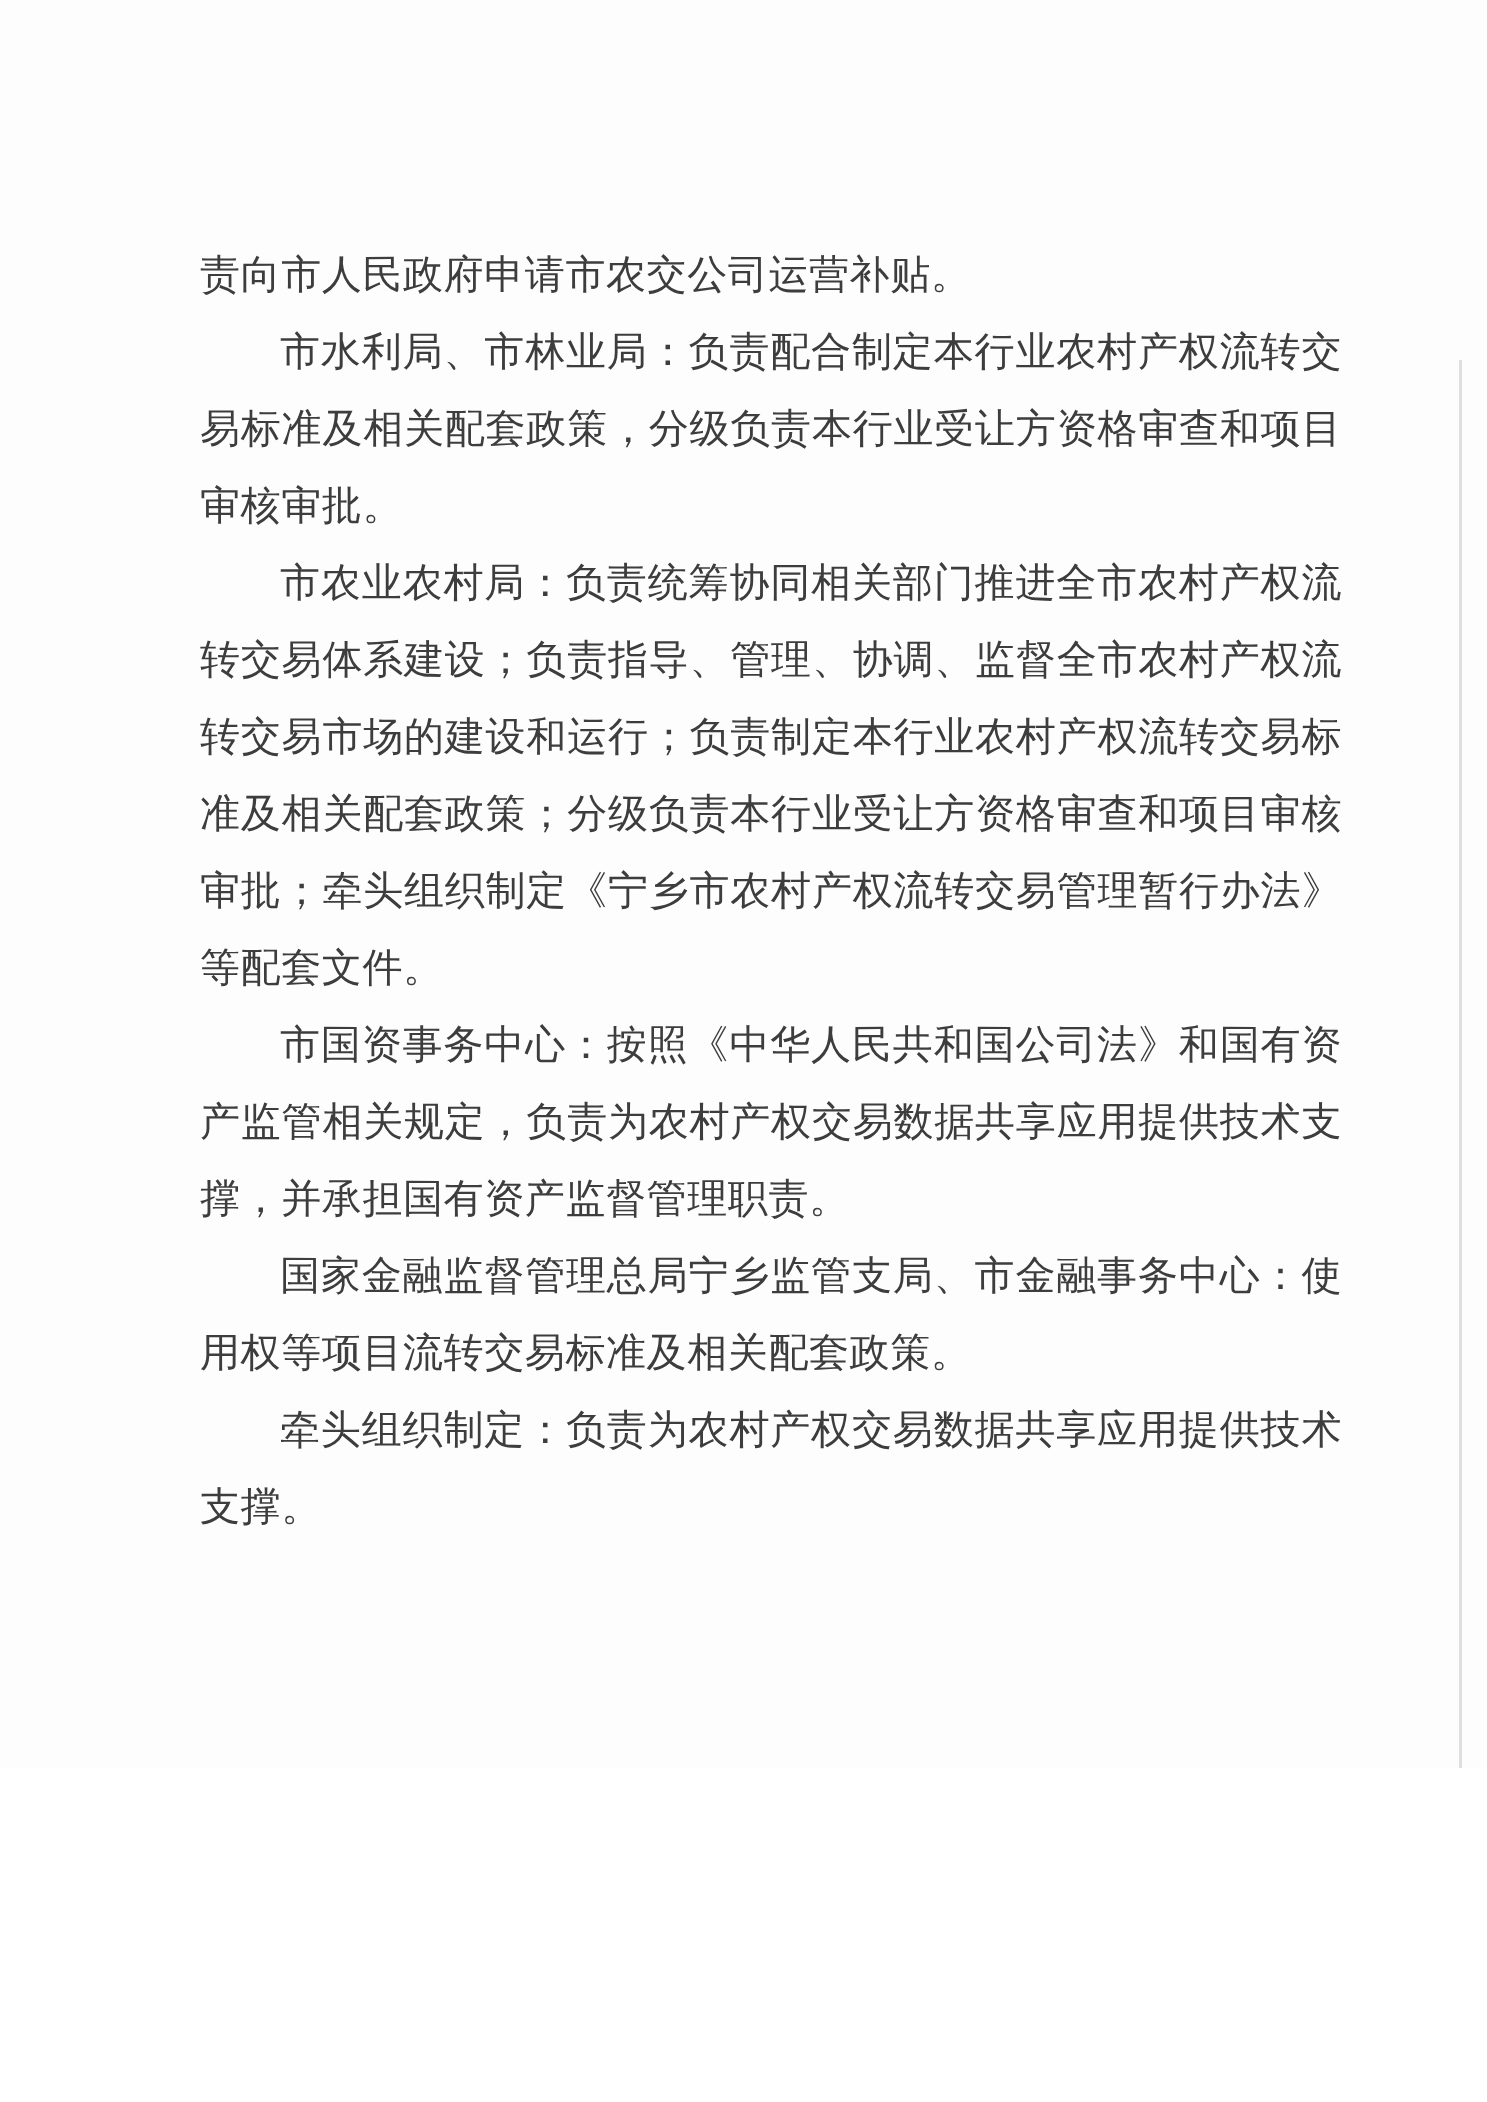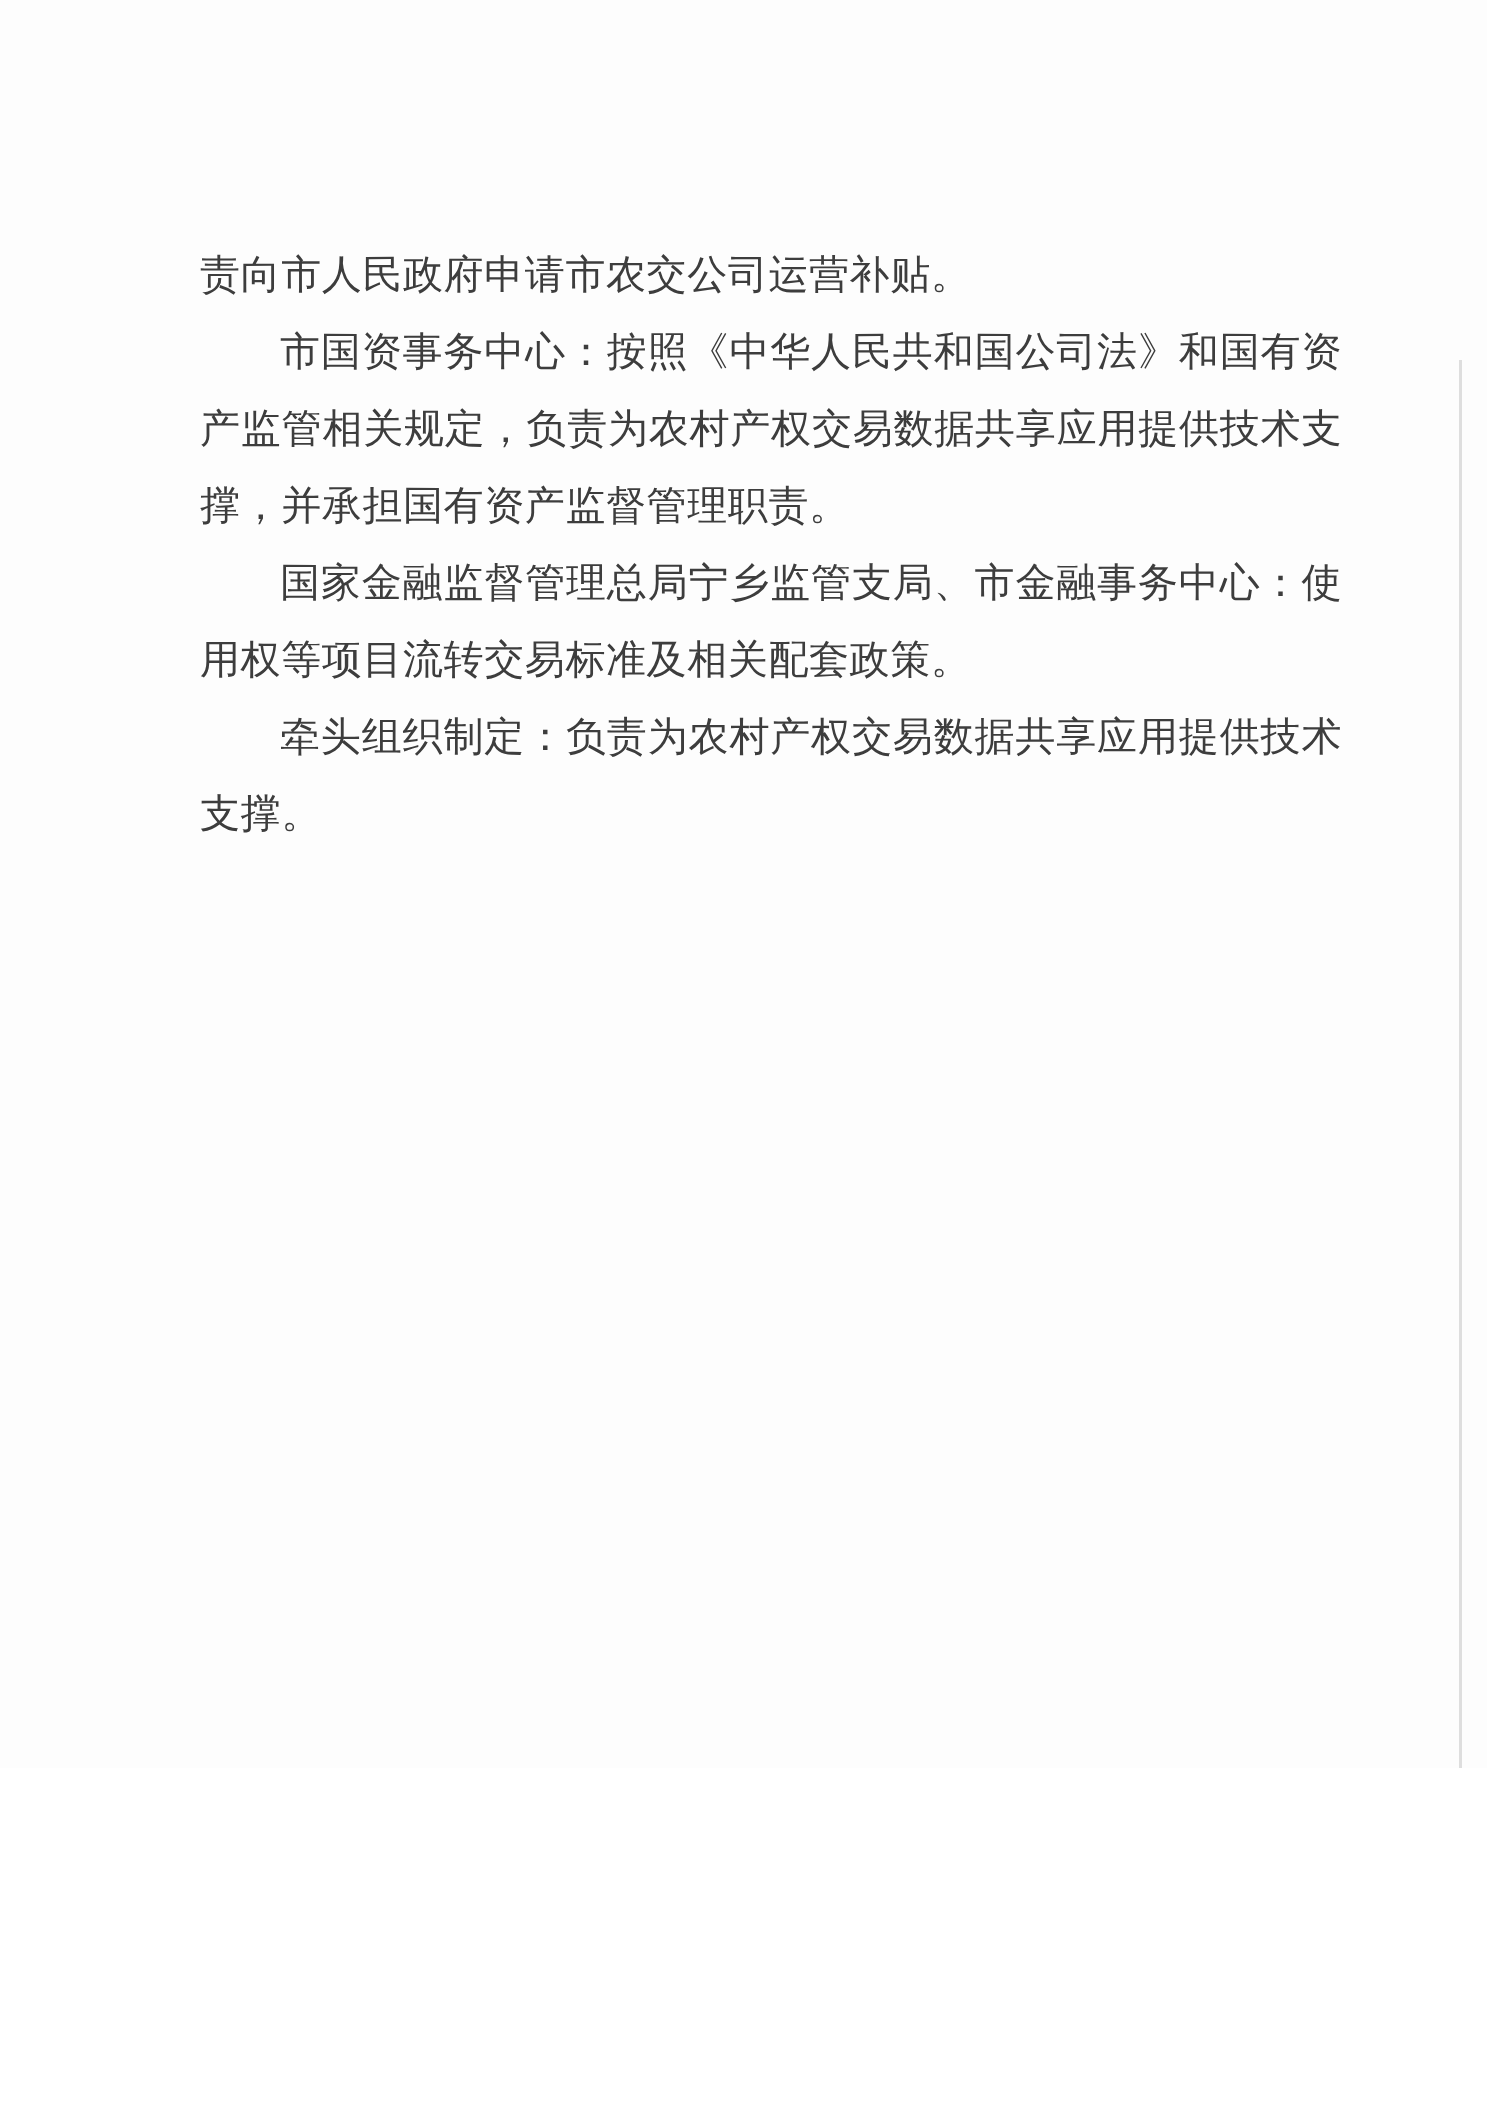--- a/index.html
+++ b/index.html
@@ -55,20 +55,22 @@
 </style>
 </head>
 <body>
 
 <div class="page">
 
   <div class="scan-edge"></div>
 
   <div class="content">
     <p class="para">责向市人民政府申请市农交公司运营补贴。</p>
+    <p class="para indent">市水利局、市林业局：负责配合制定本行业农村产权流转交易标准及相关配套政策，分级负责本行业受让方资格审查和项目审核审批。</p>
+    <p class="para indent">市农业农村局：负责统筹协同相关部门推进全市农村产权流转交易体系建设；负责指导、管理、协调、监督全市农村产权流转交易市场的建设和运行；负责制定本行业农村产权流转交易标准及相关配套政策；分级负责本行业受让方资格审查和项目审核审批；牵头组织制定《宁乡市农村产权流转交易管理暂行办法》等配套文件。</p>
     <p class="para indent">市国资事务中心：按照《中华人民共和国公司法》和国有资产监管相关规定，负责为农村产权交易数据共享应用提供技术支撑，并承担国有资产监督管理职责。</p>
     <p class="para indent">国家金融监督管理总局宁乡监管支局、市金融事务中心：使用权等项目流转交易标准及相关配套政策。</p>
     <p class="para indent">牵头组织制定：负责为农村产权交易数据共享应用提供技术支撑。</p>
   </div>
 
   <div class="page-number">- 7 -</div>
 
 </div>
 
 </body></html>

